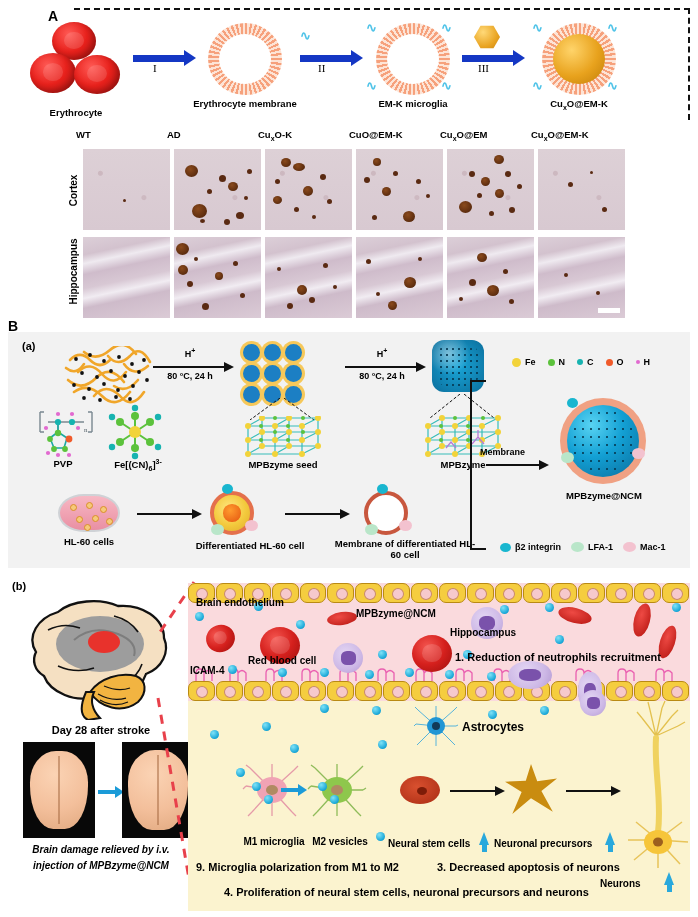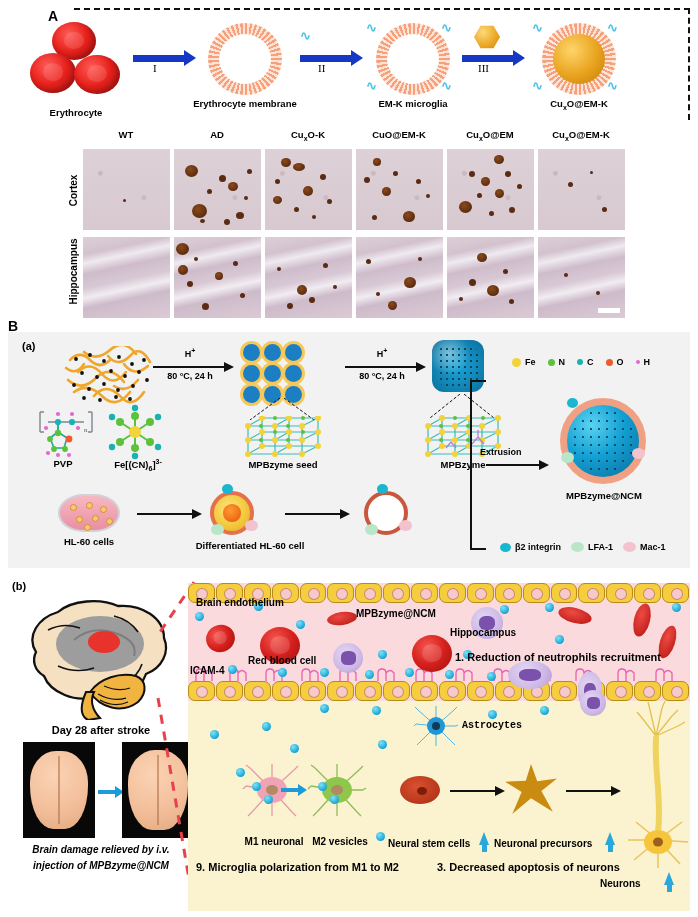--- a/index.html
+++ b/index.html
@@ -40,21 +40,21 @@
 
   .squiggle { position:absolute; color:#4fc3e8; font-size:13px; font-weight:bold; }
 
   .nanohex { position:absolute; width:26px; height:24px;
         background: radial-gradient(circle at 35% 30%, #ffd978, #e9a422 60%, #c98310);
         clip-path: polygon(25% 3%, 75% 3%, 100% 50%, 75% 97%, 25% 97%, 0 50%); }
 
   
   #histo { position:absolute; left:83px; top:149px; width:545px; height:169px; }
   .hcell { position:absolute; width:87px; height:81px; overflow:hidden; }
-  .hcol-hdr { position:absolute; top:129px; font-weight:bold; font-size:9.5px; text-align:center; width:100px; }
+  .hcol-hdr { position:absolute; top:129px; font-weight:bold; font-size:9.5px; text-align:left; width:100px; }
   .rowlab { position:absolute; font-weight:bold; font-size:10px;
             transform:rotate(-90deg); transform-origin:center; white-space:nowrap; }
   .cortexTex { background:
       radial-gradient(circle at 20% 30%, rgba(160,120,130,.25) 0 2px, transparent 3px),
       radial-gradient(circle at 70% 60%, rgba(160,120,130,.22) 0 2px, transparent 3px),
       linear-gradient(180deg,#ddd0d6 0%, #d8c9d1 100%); }
   .hipTex { background:
       linear-gradient(168deg,#dccfd8 0%, #d3c2ce 18%, #efeaf0 27%, #cfbccb 38%, #d8c8d4 52%, #f1ecf2 62%, #cebbca 72%, #dbcbd6 100%); }
   .plaque { position:absolute; border-radius:50%; background:#5a2a12; }
   .plaque.big { background: radial-gradient(circle at 40% 35%, #8a4a1c, #4a2009); }
@@ -573,24 +573,25 @@
   <div class="bumpG" style="left:211px; top:524px;"></div>
   <div class="bumpP" style="left:245px; top:520px;"></div>
   <div class="lbl" style="left:180px; top:540px; width:140px;">Differentiated HL-60 cell</div>
 
   <div class="arrowK" style="left:285px; top:513px; width:56px;"></div>
 
   <div class="memD" style="left:364px; top:491px;"></div>
   <div class="bumpT" style="left:377px; top:484px;"></div>
   <div class="bumpG" style="left:365px; top:524px;"></div>
   <div class="bumpP" style="left:399px; top:520px;"></div>
+  <div class="lbl" style="left:330px; top:538px; width:150px; white-space:normal; line-height:11px;">Membrane of differentiated HL-60 cell</div>
 
   <div class="bracket" style="left:470px; top:380px; width:16px; height:170px;"></div>
   <div class="arrowK" style="left:486px; top:464px; width:54px;"></div>
-  <div class="cond" style="left:480px; top:447px; width:70px; text-align:left;">Extrusion</div>
+  <div class="cond" style="left:480px; top:447px; width:70px; text-align:left;">Membrane</div>
 
   <div class="ncm" style="left:560px; top:398px;">
     <div class="core"></div>
   </div>
   <div class="bumpT" style="left:567px; top:398px;"></div>
   <div class="bumpG" style="left:561px; top:452px;"></div>
   <div class="bumpP" style="left:632px; top:448px;"></div>
   <div class="lbl" style="left:546px; top:490px; width:116px;">MPBzyme@NCM</div>
 
   <div class="legendrow" style="left:500px; top:542px;">
@@ -738,33 +739,33 @@
   <div class="lbl lbl-i" style="left:455px; top:651px; text-align:left; font-size:11px;">1. Reduction of neutrophils recruitment</div>
 
   <svg class="astro" style="left:414px; top:704px;" viewBox="0 0 44 44">
     <g stroke="#3aa8dd" stroke-width="1" fill="none" opacity=".85">
       <path d="M22 22 L4 6 M22 22 L2 20 M22 22 L6 38 M22 22 L22 2 M22 22 L40 6 M22 22 L42 22 M22 22 L38 38 M22 22 L22 42"></path>
       <path d="M4 6 l-3 -3 M2 20 l-2 2 M6 38 l-3 3 M40 6 l3 -3 M42 22 l2 -1 M38 38 l3 3"></path>
     </g>
     <circle cx="22" cy="22" r="9" fill="#2196d4"></circle>
     <circle cx="22" cy="22" r="4" fill="#123a57"></circle>
   </svg>
-  <div class="lbl" style="left:462px; top:720px; text-align:center; font-size:10px;font-family:Liberation Mono, monospace;">Astrocytes</div>
+  <div class="lbl" style="left:462px; top:720px; text-align:center; font-size:12px;">Astrocytes</div>
 
   <svg class="micro" style="left:242px; top:760px; width:60px; height:60px;" viewBox="0 0 60 60">
     <g stroke="#e59aa8" stroke-width="1.3" fill="none">
       <path d="M30 30 L8 8 M30 30 L4 26 M30 30 L10 52 M30 30 L30 4 M30 30 L52 10 M30 30 L56 30 M30 30 L50 52 M30 30 L30 56"></path>
       <path d="M8 8 l-4 -3 M4 26 l-3 3 M10 52 l-4 4 M52 10 l4 -4 M56 30 l3 -2 M50 52 l4 4"></path>
     </g>
     <ellipse cx="30" cy="30" rx="15" ry="13" fill="#f0a3b4"></ellipse>
     <ellipse cx="30" cy="30" rx="6" ry="5" fill="#b08a62"></ellipse>
   </svg>
   <div class="nano-dot" style="left:252px; top:782px;"></div>
   <div class="nano-dot" style="left:264px; top:795px;"></div>
-  <div class="lbl" style="left:236px; top:836px; width:76px; font-size:10px;">M1 neuronal</div>
+  <div class="lbl" style="left:236px; top:836px; width:76px; font-size:10px;">M1 microglia</div>
 
   <div class="arrowBlueSm" style="left:281px; top:788px; width:18px;"></div>
 
   <svg class="micro" style="left:307px; top:760px; width:60px; height:60px;" viewBox="0 0 60 60">
     <g stroke="#8fbc5a" stroke-width="1.3" fill="none">
       <path d="M30 30 L8 8 M30 30 L4 26 M30 30 L10 52 M30 30 L30 4 M30 30 L52 10 M30 30 L56 30 M30 30 L50 52 M30 30 L30 56"></path>
       <path d="M8 8 l-4 -3 M4 26 l-3 3 M10 52 l-4 4 M52 10 l4 -4 M56 30 l3 -2 M50 52 l4 4"></path>
     </g>
     <ellipse cx="30" cy="30" rx="15" ry="13" fill="#8ec74c"></ellipse>
     <ellipse cx="30" cy="30" rx="6" ry="5" fill="#b08a62"></ellipse>
@@ -804,14 +805,15 @@
   <div class="nano-dot" style="left:372px; top:706px;"></div>
   <div class="nano-dot" style="left:290px; top:744px;"></div>
   <div class="nano-dot" style="left:378px; top:740px;"></div>
   <div class="nano-dot" style="left:488px; top:710px;"></div>
   <div class="nano-dot" style="left:540px; top:706px;"></div>
   <div class="nano-dot" style="left:236px; top:768px;"></div>
   <div class="nano-dot" style="left:376px; top:832px;"></div>
 
   <div class="lbl lbl-i" style="left:196px; top:861px; text-align:left; font-size:11px;">9. Microglia polarization from M1 to M2</div>
   <div class="lbl lbl-i" style="left:437px; top:861px; text-align:left; font-size:11px;">3. Decreased apoptosis of neurons</div>
+  <div class="lbl lbl-i" style="left:224px; top:886px; text-align:left; font-size:11px;">4. Proliferation of neural stem cells, neuronal precursors and neurons</div>
 
 </div>
 
 </body></html>

